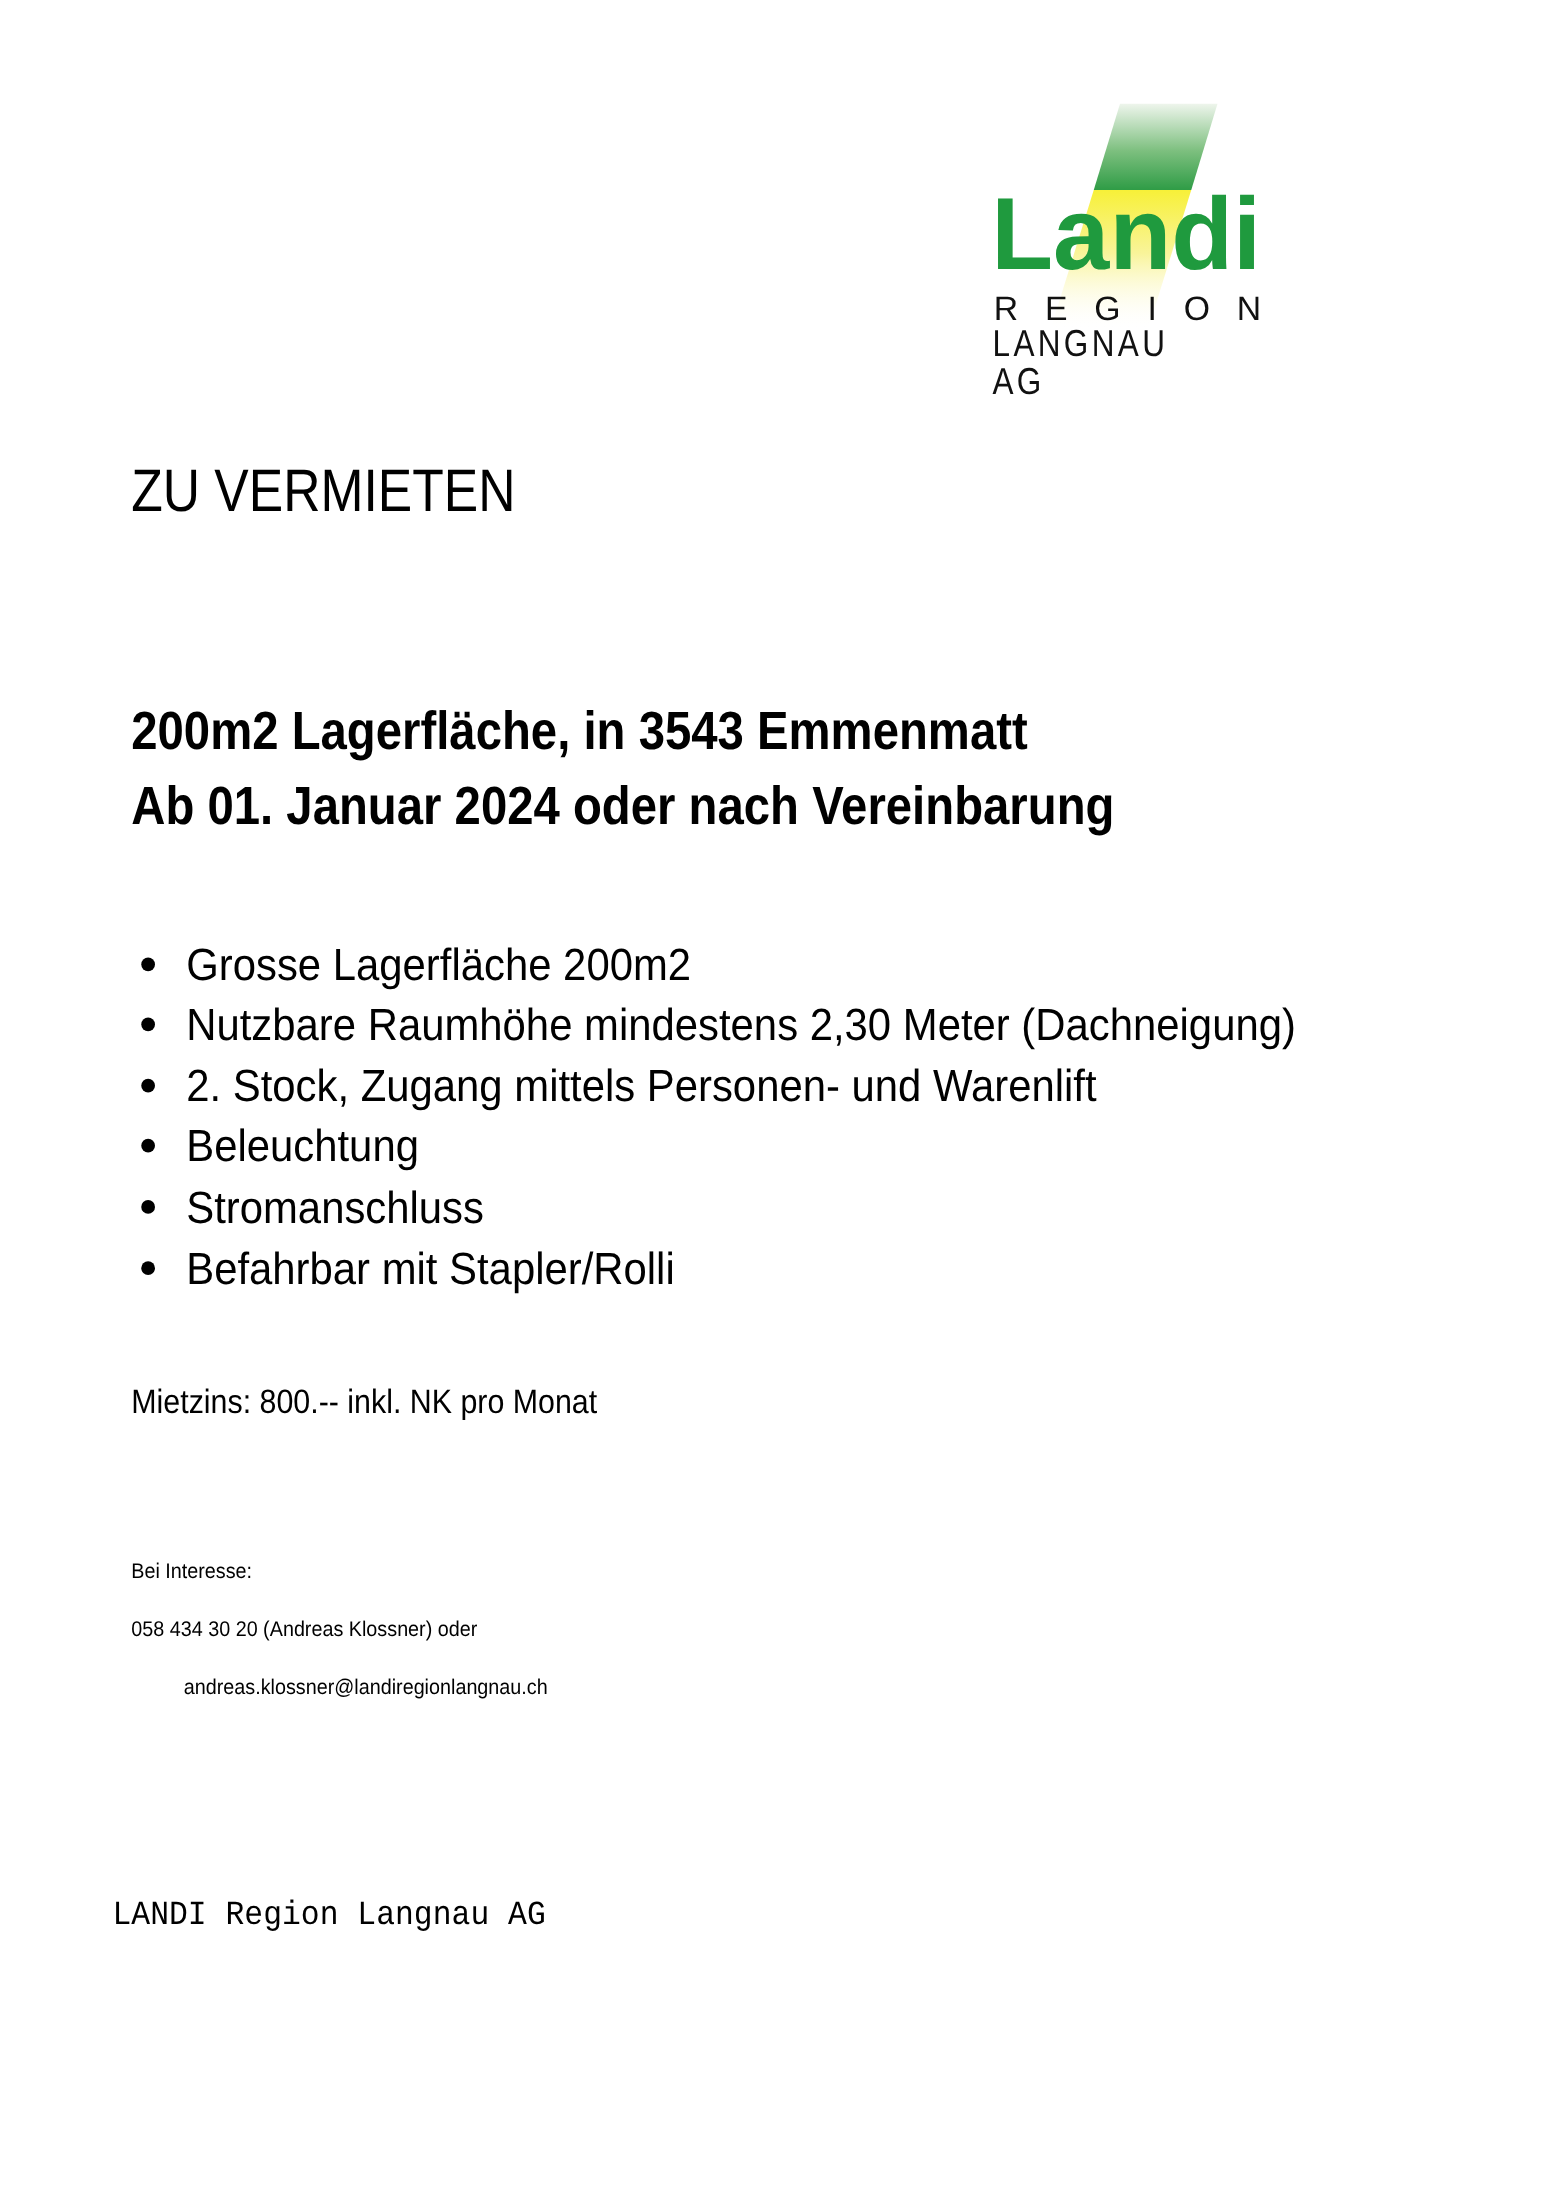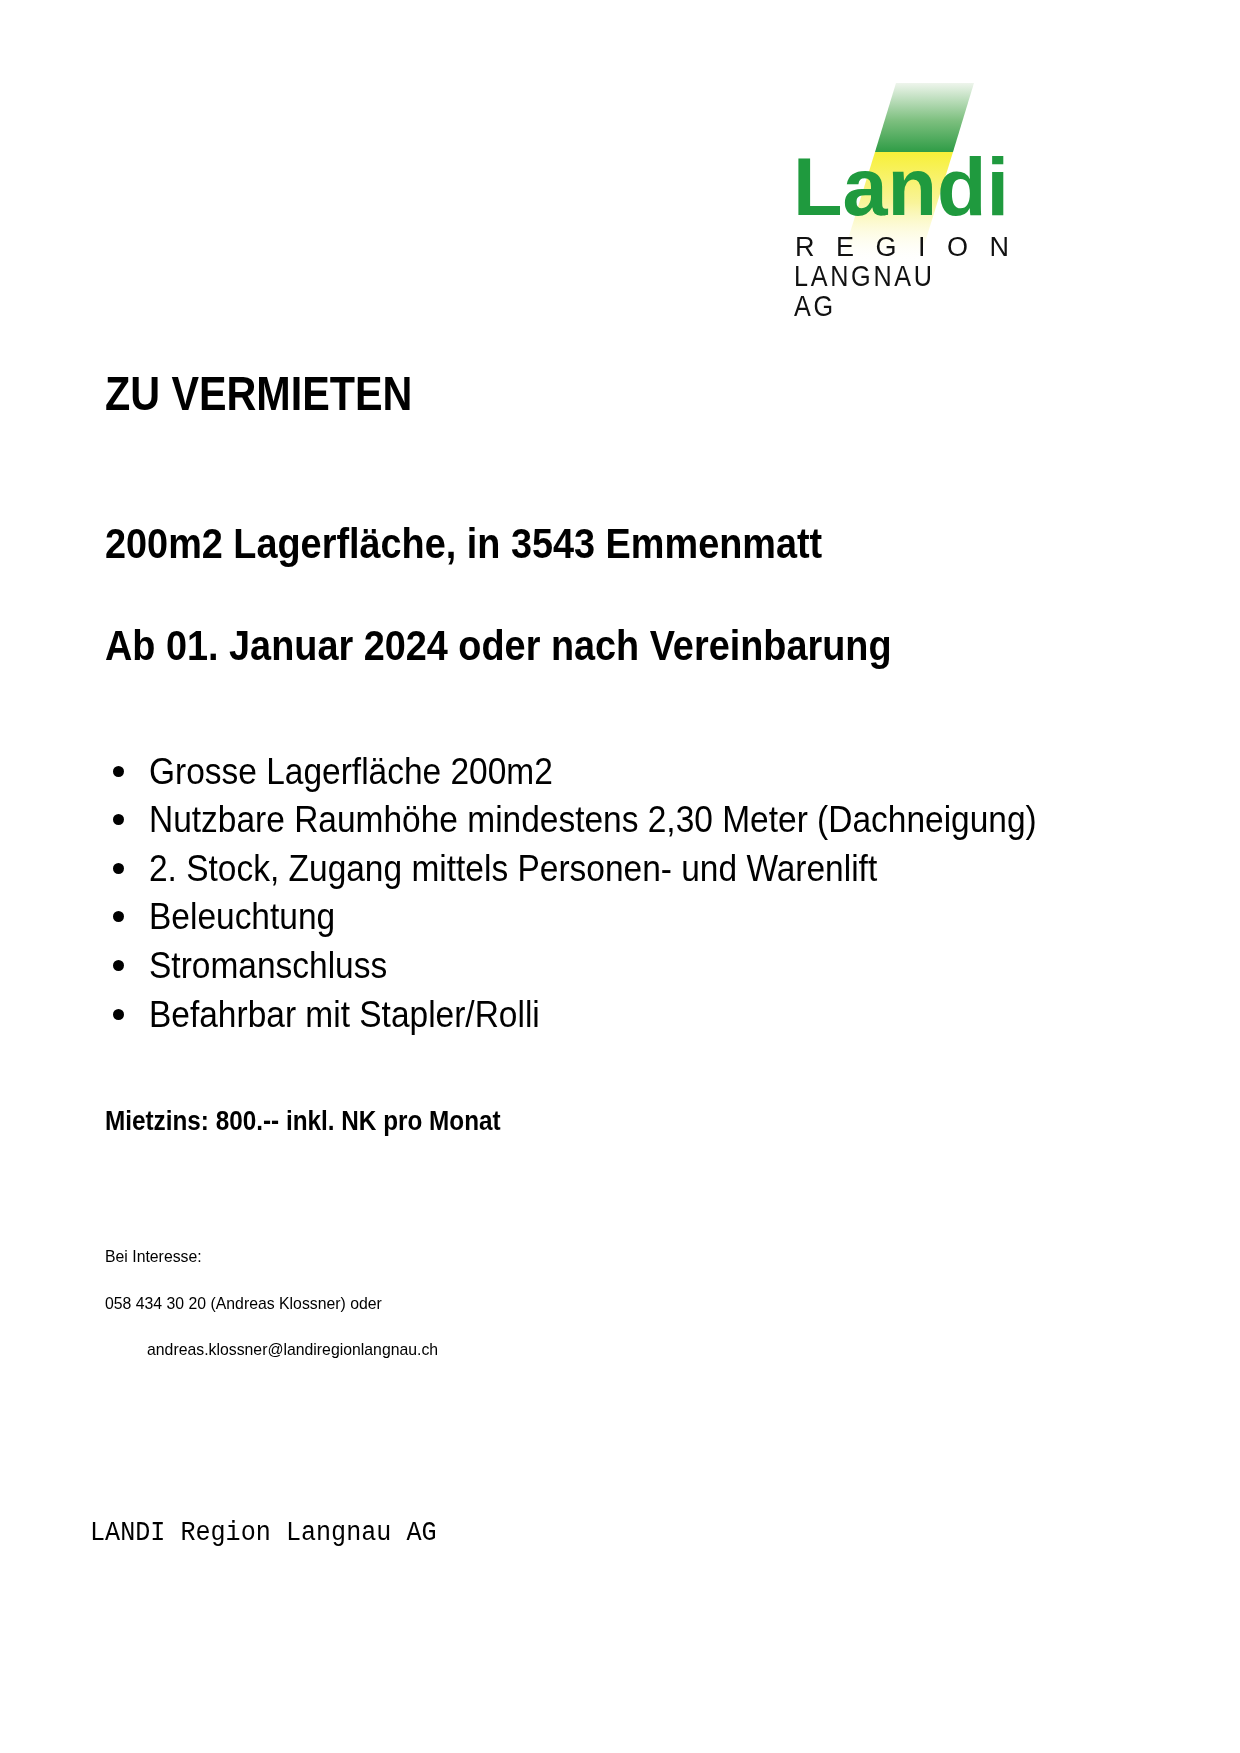--- a/index.html
+++ b/index.html
@@ -31,47 +31,47 @@
     .logo-langnau {
       position: absolute; left: 4px; top: 181px;
       font-family: "Liberation Sans", sans-serif;
       font-size: 30px; line-height: 30px;
       color: #111111; letter-spacing: 3.2px;
       display: inline-block; transform: scaleX(0.84); transform-origin: left top;
     }
 
     .title {
       left: 105px; top: 366px;
-      font-weight: bold; font-size: 48px; line-height: 56px;
+      font-weight: normal; font-size: 48px; line-height: 56px;
     }
     .headline {
       left: 105px;
       font-weight: bold; font-size: 43px; line-height: 50px;
     }
-    .headline-1 { top: 518px; }
+    .headline-1 { top: 560px; }
     .headline-2 { top: 620px; }
 
     .features {
       position: absolute; left: 0; top: 740px; margin: 0; padding: 0; list-style: none;
     }
     .feature {
       position: absolute; left: 0; height: 40px; white-space: nowrap;
     }
     .bullet {
       position: absolute; left: 113px; top: 18px;
       width: 11px; height: 11px; border-radius: 50%; background: #000;
     }
     .feature-text {
       position: absolute; left: 149px; top: 8px;
       font-size: 36px; line-height: 32px;
     }
 
     .rent {
       left: 105px; top: 1104px;
-      font-weight: bold; font-size: 27px; line-height: 34px;
+      font-weight: normal; font-size: 27px; line-height: 34px;
     }
     .contact {
       left: 105px;
       font-size: 17px; line-height: 34px;
     }
     .contact-1 { top: 1240px; }
     .contact-2 { top: 1287px; text-align: center; }
     .contact-3 { top: 1333px; margin-left: 42px; }
 
     .footer {

